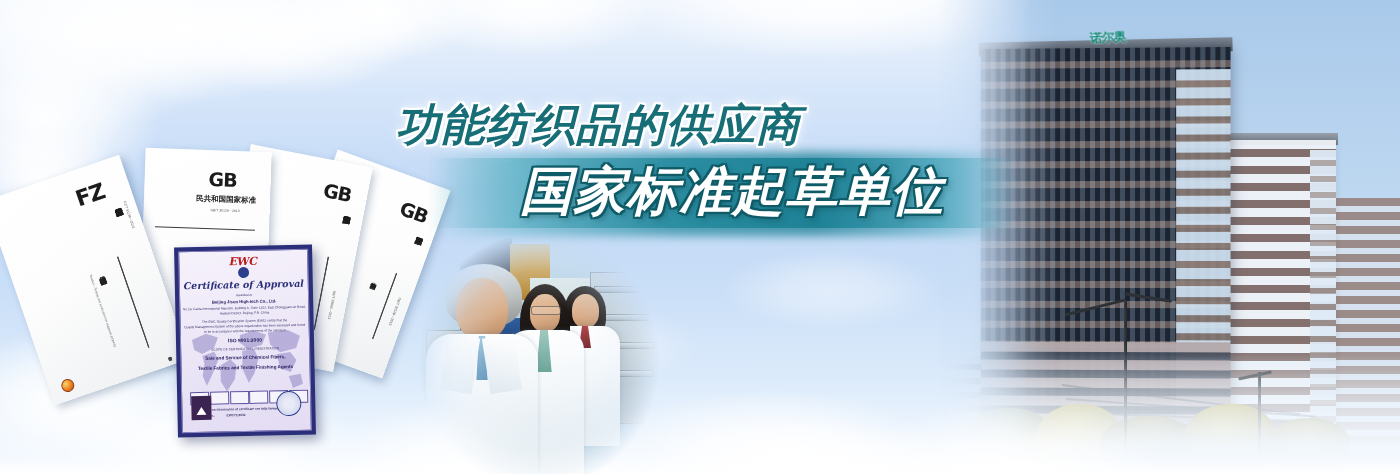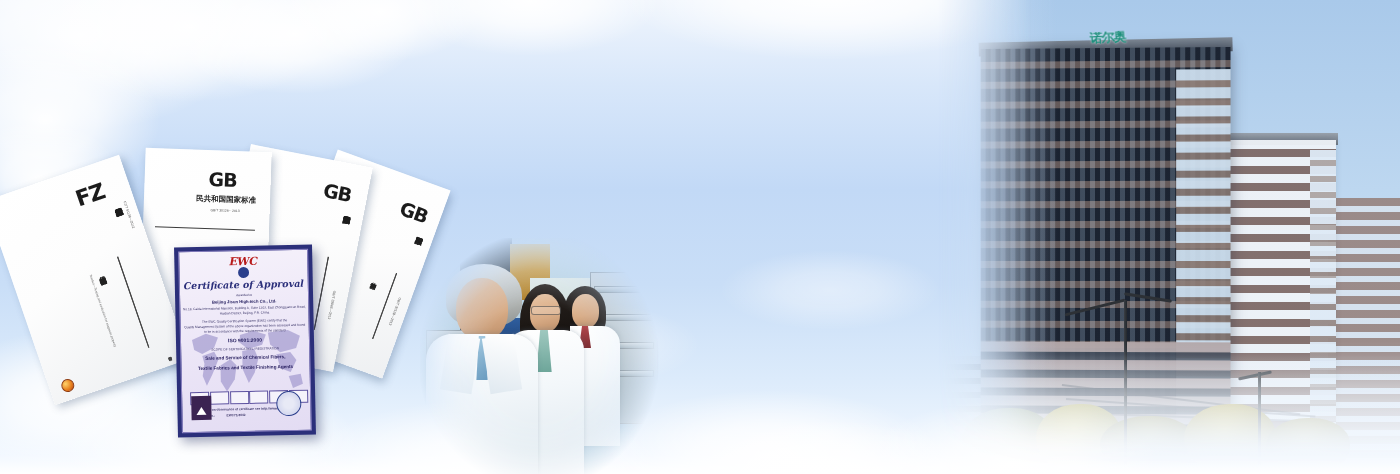--- a/index.html
+++ b/index.html
@@ -653,14 +653,20 @@
         <div class="iso-line iso-tiny" style="top:156px; font-weight:bold;">Conditions on observance of certificate see http://www.ewc-cert.com</div>
         <div class="iso-tiny" style="position:absolute;left:10px;top:162px;font-weight:bold;">Certificate No.:</div>
         <div class="iso-tiny" style="position:absolute;left:44px;top:162px;font-weight:bold;">EWC71/4042</div>
 
         <div id="iso-ukas"></div>
         <div id="iso-seal"></div>
       </div>
     </div>
   </div>
 
+  <div id="headline-block">
+    <div class="teal-band soft"></div>
+    <div class="teal-band"></div>
+    <h1 class="headline" id="headline-1">功能纺织品的供应商</h1>
+    <h2 class="headline" id="headline-2">国家标准起草单位</h2>
+  </div>
 
 </div>
 
 </body></html>

